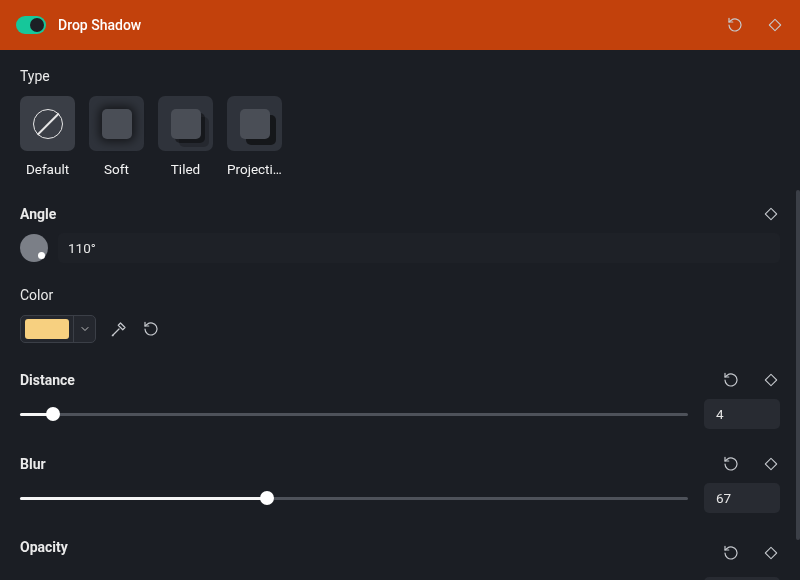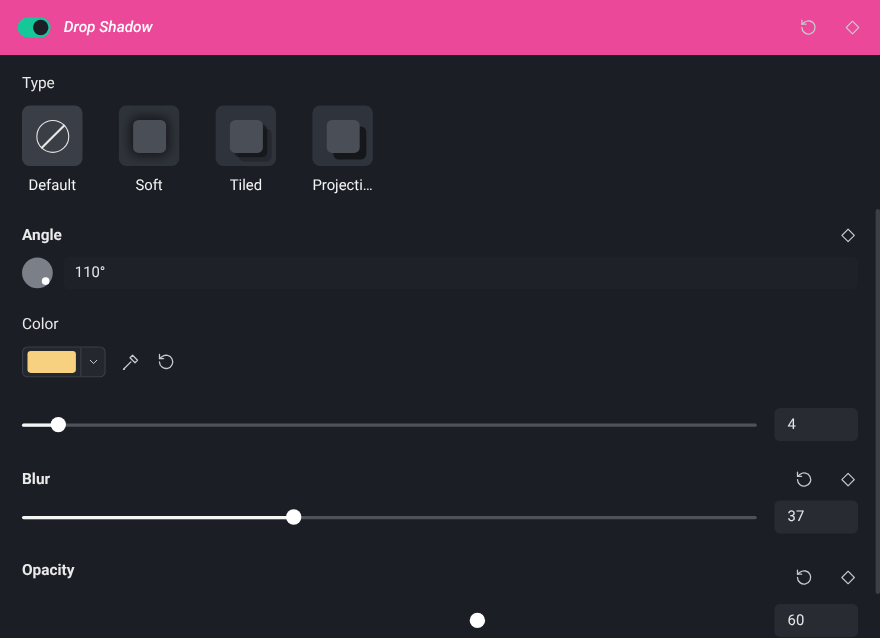--- a/index.html
+++ b/index.html
@@ -8,25 +8,24 @@
     background: #1b1e24;
     font-family: -apple-system, BlinkMacSystemFont, "Segoe UI", Roboto, sans-serif;
     font-size: 14px;
     color: #e6e6e6;
     position: relative;
   }
 
   
   .header {
     height: 50px;
-    background: #ec4899;
+    background: #c2410c;
     display: flex;
     align-items: center;
     padding: 12px 16px;
-    font-style: italic;
   }
   .toggle {
     width: 30px; height: 18px;
     border-radius: 9px;
     background: #16c79a;
     position: relative;
     cursor: pointer;
     margin-right: 12px;
   }
   .toggle-knob {
@@ -51,21 +50,21 @@
   .body {
     padding: 18px 20px 20px 20px;
   }
   .section-label {
     color: #eaeaea;
     margin-bottom: 12px;
     font-size: 14px;
   }
 
   
-  .type-row { display: flex; gap: 33px; margin-bottom: 28px; }
+  .type-row { display: flex; gap: 14px; margin-bottom: 28px; }
   .type-tile {
     width: 55px;
     display: flex; flex-direction: column; align-items: center;
     gap: 10px;
     cursor: pointer;
   }
   .tile-box {
     width: 55px; height: 55px;
     background: #2f333b;
     border-radius: 7px;
@@ -316,20 +315,36 @@
     </div>
     <div class="icon-btn">
       <svg width="18" height="18" viewBox="0 0 24 24">
           <path d="M4 12a8 8 0 1 0 3-6.3L4 8"></path>
           <polyline points="4 3 4 8 9 8"></polyline>
         </svg>
     </div>
   </div>
 
   <div class="slider-group">
+    <div class="row-head">
+      <div class="section-label" style="margin-bottom:0">Distance</div>
+      <div class="actions">
+        <div class="icon-btn">
+          <svg width="18" height="18" viewBox="0 0 24 24">
+              <path d="M4 12a8 8 0 1 0 3-6.3L4 8"></path>
+              <polyline points="4 3 4 8 9 8"></polyline>
+            </svg>
+        </div>
+        <div class="icon-btn">
+          <svg width="16" height="16" viewBox="0 0 24 24">
+              <rect x="6" y="6" width="12" height="12" transform="rotate(45 12 12)"></rect>
+            </svg>
+        </div>
+      </div>
+    </div>
     <div class="slider-row">
       <div class="slider-track">
         <div class="track-bg"></div>
         <div class="track-fill" style="width:5%"></div>
         <div class="thumb" style="left:5%"></div>
       </div>
       <div class="value-box">
         <span>4</span>
       </div>
     </div>
@@ -352,21 +367,21 @@
         </div>
       </div>
     </div>
     <div class="slider-row">
       <div class="slider-track">
         <div class="track-bg"></div>
         <div class="track-fill" style="width:37%"></div>
         <div class="thumb" style="left:37%"></div>
       </div>
       <div class="value-box">
-        <span>37</span>
+        <span>67</span>
       </div>
     </div>
   </div>
 
   <div class="slider-group" style="margin-bottom:0">
     <div class="row-head">
       <div class="section-label" style="margin-bottom:12px">Opacity</div>
       <div class="actions">
         <div class="icon-btn">
           <svg width="18" height="18" viewBox="0 0 24 24">

